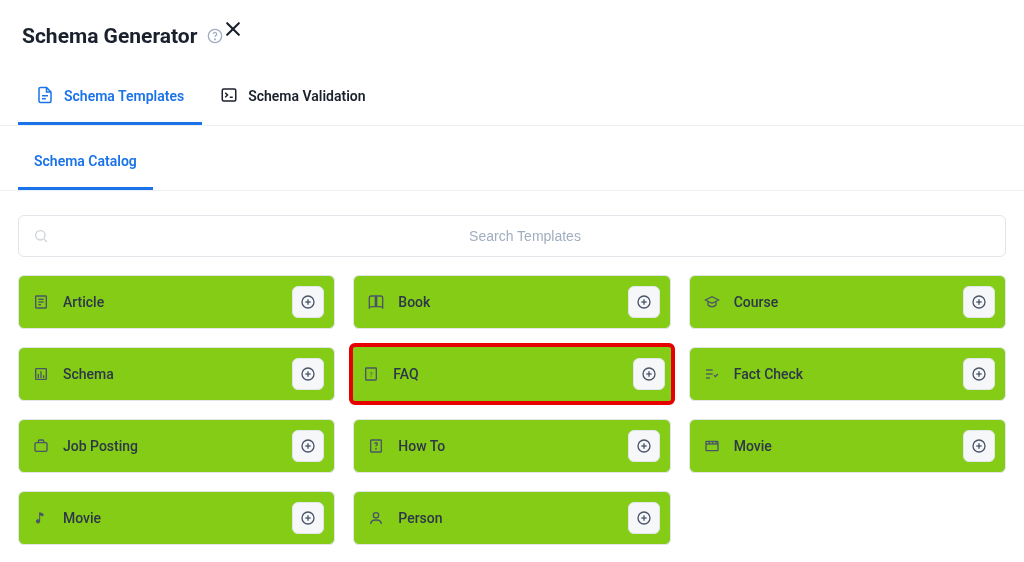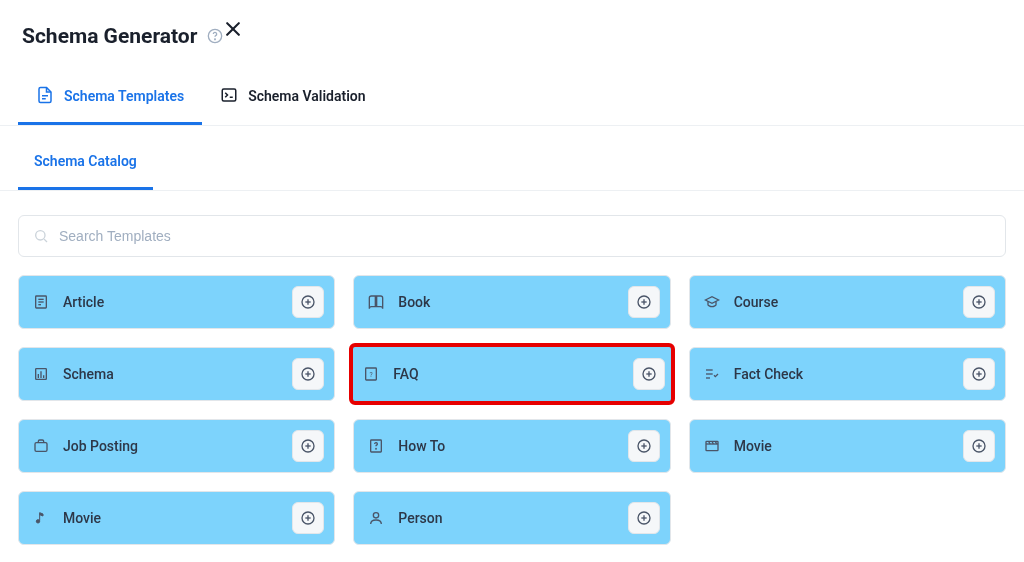--- a/index.html
+++ b/index.html
@@ -86,37 +86,38 @@
       border-radius: 6px;
       padding: 12px 14px;
       margin-bottom: 18px;
     }
     .search input {
       border: none;
       outline: none;
       font-size: 14px;
       flex: 1;
       color: #4a5568;
+      text-align: center;
     }
     .search input::placeholder { color: #a0aec0; }
     .search .sicon { color: #cbd3da; display: inline-flex; }
     .grid {
       display: grid;
       grid-template-columns: repeat(3, 1fr);
       gap: 18px;
     }
     .card {
       display: flex;
       align-items: center;
       justify-content: space-between;
       border: 1px solid #e2e6ea;
       border-radius: 6px;
       padding: 10px 10px 10px 14px;
       cursor: pointer;
-      background: #7dd3fc;
+      background: #84cc16;
     }
     .card-left {
       display: flex;
       align-items: center;
       gap: 12px;
     }
     .card-icon {
       color: #4a5568;
       display: inline-flex;
       width: 18px;

